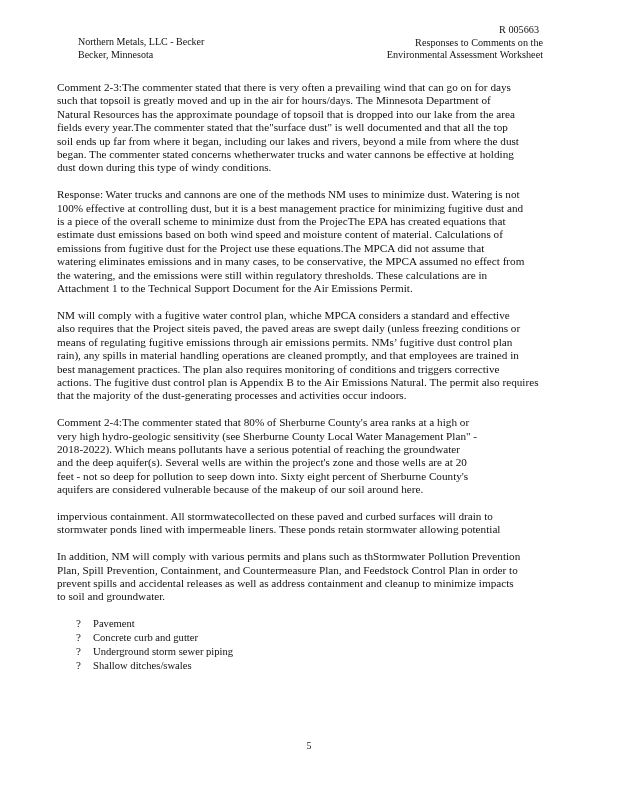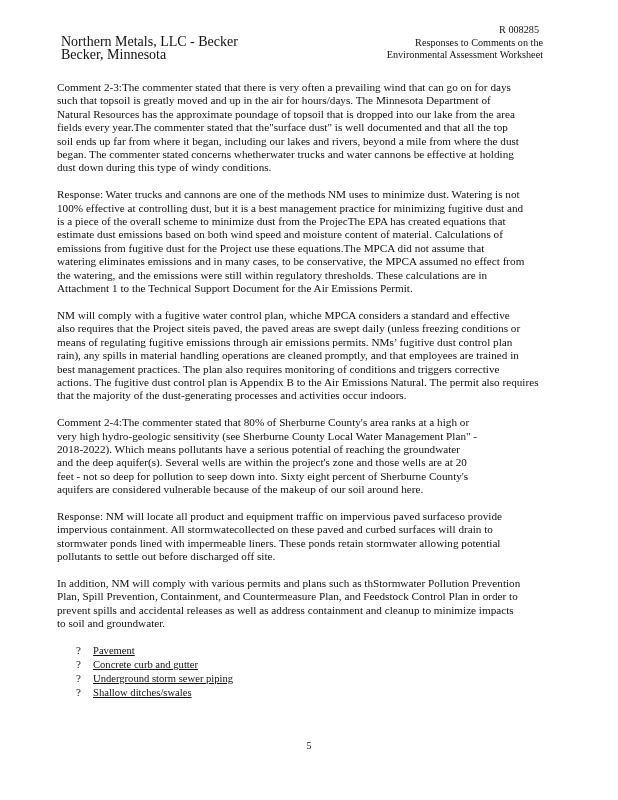--- a/index.html
+++ b/index.html
@@ -16,23 +16,23 @@
       color: #111111;
     }
     .page {
       position: absolute;
       left: 0; top: 0;
       width: 618px; height: 800px;
       background: #ffffff;
     }
     .hdr-left {
       position: absolute;
-      left: 61px;
+      left: 78px;
       top: 36px;
-      font-size: 14px;
+      font-size: 10px;
       line-height: 12.5px;
     }
     .hdr-right {
       position: absolute;
       right: 75px;
       top: 24px;
       font-size: 10.2px;
       line-height: 12.5px;
       text-align: right;
     }
@@ -63,21 +63,20 @@
     .bullet {
       position: absolute;
       left: 19px;
       top: 0;
     }
     .item-text {
       position: absolute;
       left: 36px;
       top: 0;
       font-size: 10.6px;
-      text-decoration: underline;
     }
     .page-number {
       position: absolute;
       left: 0;
       width: 618px;
       top: 740px;
       text-align: center;
       font-size: 10px;
       color: #222;
     }
@@ -86,21 +85,21 @@
 <body>
 
 <div class="page">
 
   <div class="hdr-left">
     <div>Northern Metals, LLC - Becker</div>
     <div>Becker, Minnesota</div>
   </div>
 
   <div class="hdr-right">
-    <div class="bates">R  008285</div>
+    <div class="bates">R  005663</div>
     <div>Responses to Comments on the</div>
     <div>Environmental Assessment Worksheet</div>
   </div>
 
   <div class="body">
 
     <p class="para">
       <span class="line">Comment 2-3:The commenter stated that there is very often a prevailing wind that can go on for days</span>
       <span class="line">such that topsoil is greatly moved and up in the air for hours/days. The Minnesota Department of</span>
       <span class="line">Natural Resources has the approximate poundage of topsoil that is dropped into our lake from the area</span>
@@ -134,24 +133,22 @@
     <p class="para">
       <span class="line">Comment 2-4:The commenter stated that 80% of Sherburne County's area ranks at a high or</span>
       <span class="line">very high hydro-geologic sensitivity (see Sherburne County Local Water Management Plan" -</span>
       <span class="line">2018-2022). Which means pollutants have a serious potential of reaching the groundwater</span>
       <span class="line">and the deep aquifer(s). Several wells are within the project's zone and those wells are at 20</span>
       <span class="line">feet - not so deep for pollution to seep down into. Sixty eight percent of Sherburne County's</span>
       <span class="line">aquifers are considered vulnerable because of the makeup of our soil around here.</span>
     </p>
 
     <p class="para">
-      <span class="line">Response: NM will locate all product and equipment traffic on impervious paved surfaceso provide</span>
       <span class="line">impervious containment. All stormwatecollected on these paved and curbed surfaces will drain to</span>
       <span class="line">stormwater ponds lined with impermeable liners. These ponds retain stormwater allowing potential</span>
-      <span class="line">pollutants to settle out before discharged off site.</span>
     </p>
 
     <p class="para">
       <span class="line">In addition, NM will comply with various permits and plans such as thStormwater Pollution Prevention</span>
       <span class="line">Plan, Spill Prevention, Containment, and Countermeasure Plan, and Feedstock Control Plan in order to</span>
       <span class="line">prevent spills and accidental releases as well as address containment and cleanup to minimize impacts</span>
       <span class="line">to soil and groundwater.</span>
     </p>
 
     <div>

